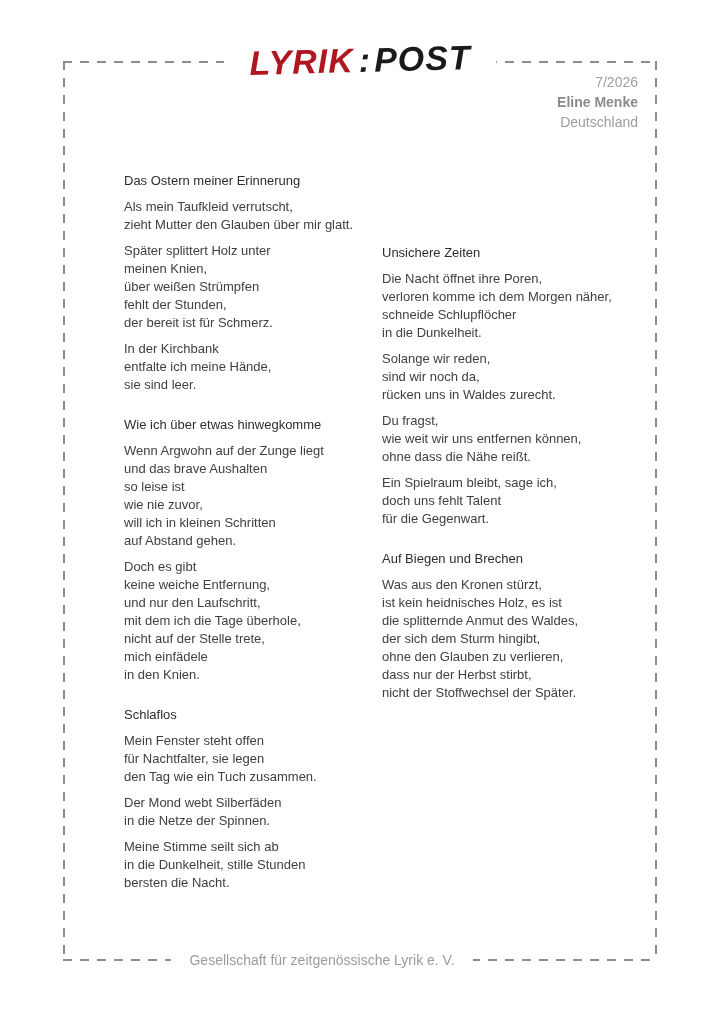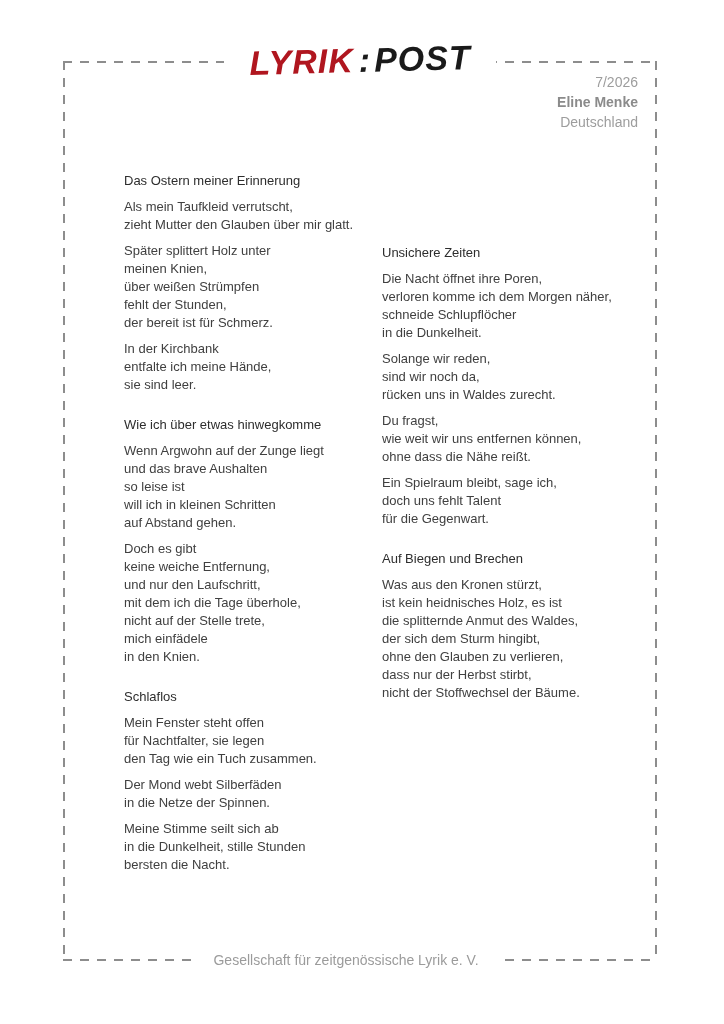--- a/index.html
+++ b/index.html
@@ -50,21 +50,21 @@
   .poem-title{
     font-size:13px;font-weight:normal;color:#2d2d2d;
     line-height:18px;margin:0 0 8px 0;
   }
   .stanza{margin:0 0 8px 0;}
   .stanza:last-child{margin-bottom:0;}
   .line{font-size:13px;line-height:18px;color:#404040;white-space:nowrap;}
 
   
   .footer{
-    position:absolute;left:0;top:948px;width:644px;text-align:center;margin-left:24px;
+    position:absolute;left:0;top:948px;width:644px;text-align:center;
   }
   .footer .footer-text{
     display:inline-block;background:#ffffff;padding:0 18px;
     font-size:14px;line-height:24px;color:#9b9b9b;
   }
 </style>
 </head>
 <body>
 
 <div class="page">
@@ -105,20 +105,21 @@
           <div class="line">entfalte ich meine Hände,</div>
           <div class="line">sie sind leer.</div>
         </div>
       </div>
       <div class="poem">
         <div class="poem-title">Wie ich über etwas hinwegkomme</div>
         <div class="stanza">
           <div class="line">Wenn Argwohn auf der Zunge liegt</div>
           <div class="line">und das brave Aushalten</div>
           <div class="line">so leise ist</div>
+          <div class="line">wie nie zuvor,</div>
           <div class="line">will ich in kleinen Schritten</div>
           <div class="line">auf Abstand gehen.</div>
         </div>
         <div class="stanza">
           <div class="line">Doch es gibt</div>
           <div class="line">keine weiche Entfernung,</div>
           <div class="line">und nur den Laufschritt,</div>
           <div class="line">mit dem ich die Tage überhole,</div>
           <div class="line">nicht auf der Stelle trete,</div>
           <div class="line">mich einfädele</div>
@@ -170,21 +171,21 @@
       </div>
       <div class="poem">
         <div class="poem-title">Auf Biegen und Brechen</div>
         <div class="stanza">
           <div class="line">Was aus den Kronen stürzt,</div>
           <div class="line">ist kein heidnisches Holz, es ist</div>
           <div class="line">die splitternde Anmut des Waldes,</div>
           <div class="line">der sich dem Sturm hingibt,</div>
           <div class="line">ohne den Glauben zu verlieren,</div>
           <div class="line">dass nur der Herbst stirbt,</div>
-          <div class="line">nicht der Stoffwechsel der Bäume.</div>
+          <div class="line">nicht der Stoffwechsel der Später.</div>
         </div>
       </div>
     </div>
 
   <div class="footer">
     <span class="footer-text">Gesellschaft für zeitgenössische Lyrik e. V.</span>
   </div>
 
 </div>
 

